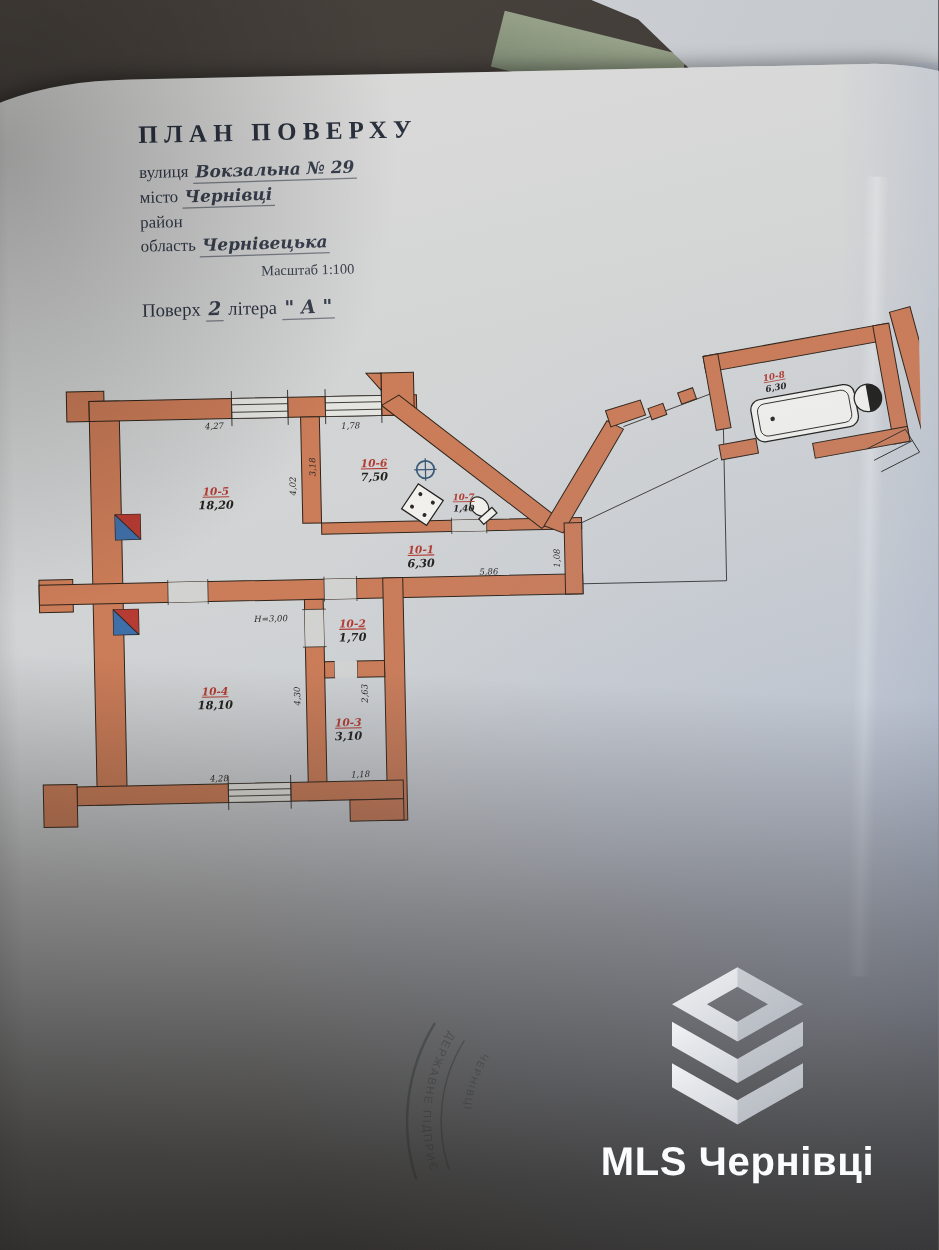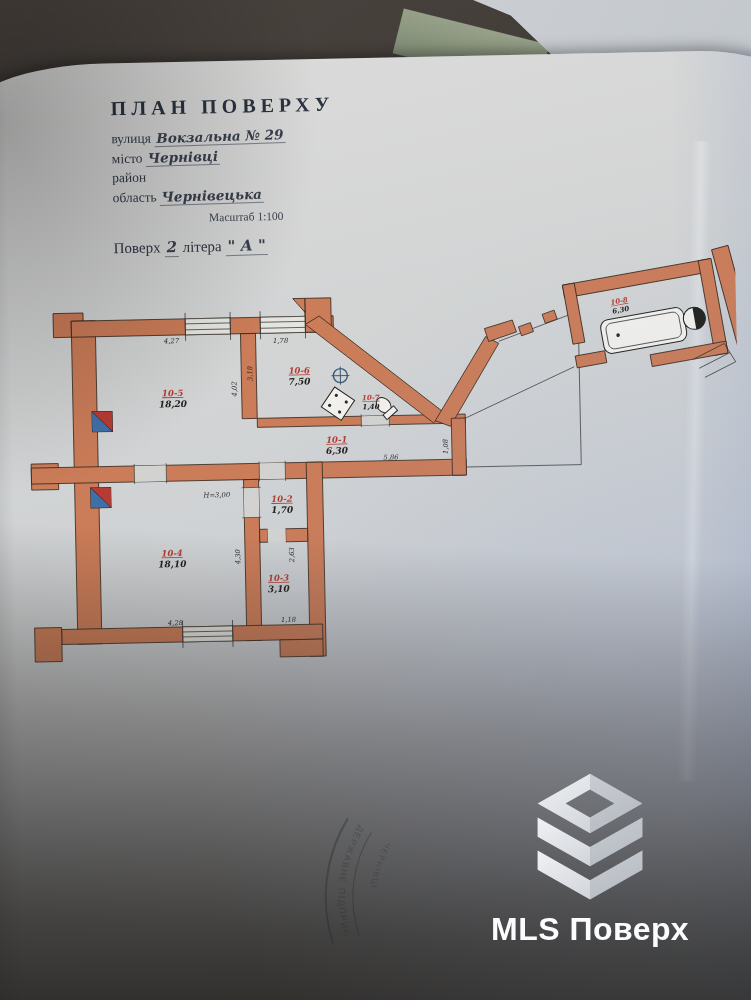--- a/index.html
+++ b/index.html
@@ -295,16 +295,16 @@
             <stop offset="1" stop-color="#c6cad1"></stop>
         </linearGradient>
       </defs>
       <path d="M80,2 L140,36 80,70 20,36 Z M80,20 L108,36 80,52 52,36 Z" fill="url(#wg)" fill-rule="evenodd"></path>
       <path d="M80,2 L140,36 80,70 80,52 108,36 80,20 Z" fill="rgba(130,137,149,.28)"></path>
       <path d="M20,52 L80,86 140,52 140,74 80,108 20,74 Z" fill="url(#wg)"></path>
       <path d="M80,86 L140,52 140,74 80,108 Z" fill="rgba(130,137,149,.28)"></path>
       <path d="M20,90 L80,124 140,90 140,112 80,146 20,112 Z" fill="url(#wg)"></path>
       <path d="M80,124 L140,90 140,112 80,146 Z" fill="rgba(130,137,149,.28)"></path>
     </svg>
-    <div class="brand">MLS Поверх</div>
+    <div class="brand">MLS Чернівці</div>
   </div>
 
 </div>
 
 </body></html>

